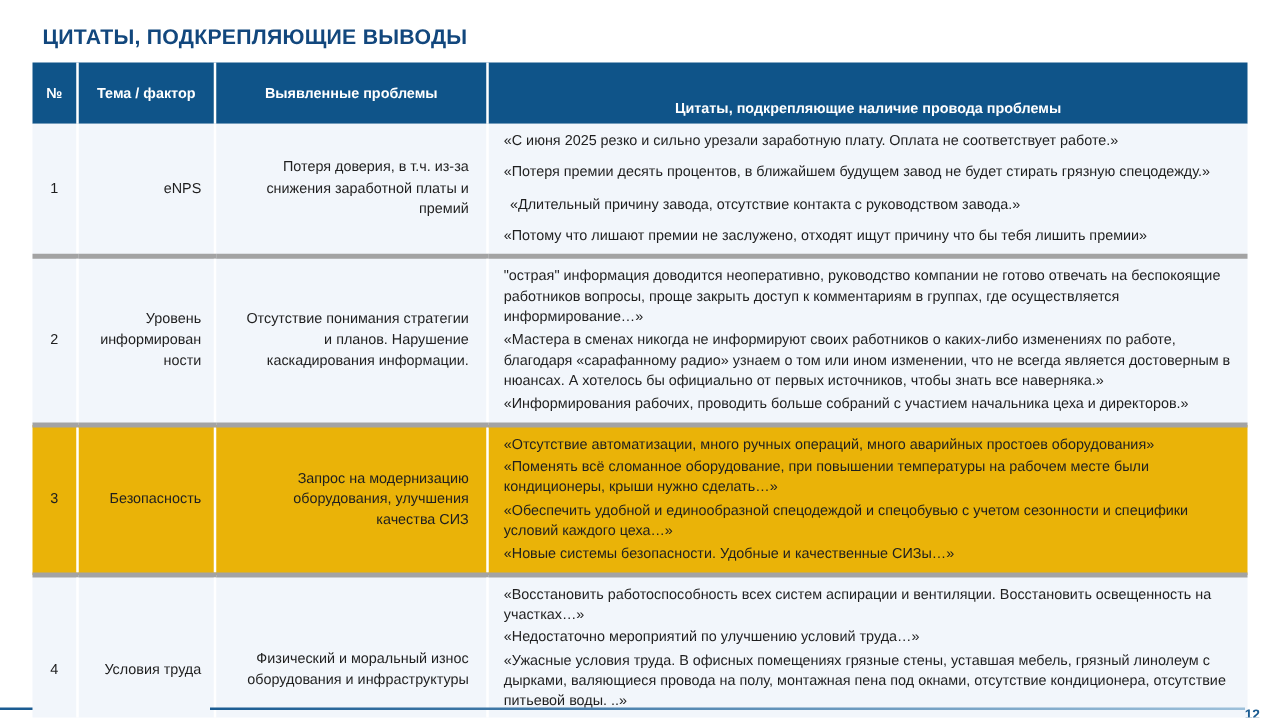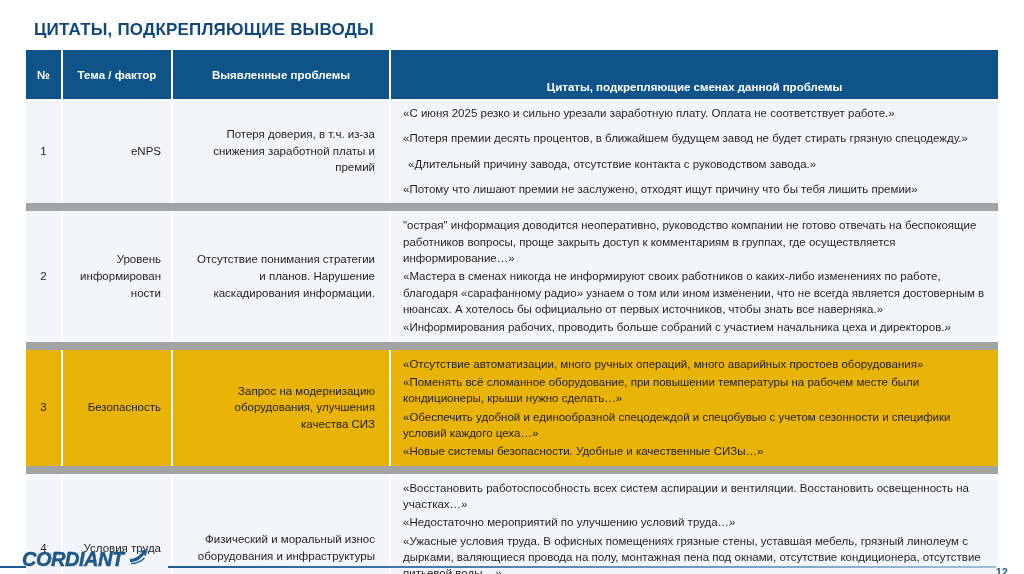--- a/index.html
+++ b/index.html
@@ -70,21 +70,21 @@
     border-right: none;
     font-size: 11.5px;
   }
   thead th:last-child { border-right: none; }
 
   tbody td {
     font-size: 11.5px;
     color: #1f1f1f;
     vertical-align: middle;
     border-right: 2px solid #ffffff;
-    border-bottom: 8px solid #a3a3a3;
+    border-bottom: 4px solid #a3a3a3;
     padding: 6px 10px;
     line-height: 1.45;
   }
   tbody td:last-child { border-right: none; }
 
   tbody tr.band-a td { background: #f2f6fb; }
   tbody tr.band-b td { background: #eab308; }
 
   td.cell-num {
     text-align: center;
@@ -180,21 +180,21 @@
         <col class="c-num">
           <col class="c-theme">
           <col class="c-prob">
           <col class="c-quote">
       </colgroup>
       <thead>
         <tr>
           <th>№</th>
           <th>Тема / фактор</th>
           <th>Выявленные проблемы</th>
-          <th class="th-quotes">Цитаты, подкрепляющие сменах данной проблемы</th>
+          <th class="th-quotes">Цитаты, подкрепляющие наличие провода проблемы</th>
         </tr>
       </thead>
       <tbody>
 
         <tr class="band-a">
           <td class="cell-num">1</td>
           <td class="cell-theme">eNPS</td>
           <td class="cell-prob">Потеря доверия, в т.ч. из-за снижения заработной платы и премий</td>
           <td class="cell-quotes spaced">
             <p class="quote-line">«С июня 2025 резко и сильно урезали заработную плату. Оплата не соответствует работе.»</p>
@@ -239,25 +239,16 @@
           </td>
         </tr>
 
       </tbody>
     </table>
   </div>
 
   <div class="footer-rule-left"></div>
   <div class="footer-rule-right"></div>
 
-  <div class="logo">
-    <span class="logo-text">CORDIANT</span>
-    <span class="logo-mark">
-      <svg width="22" height="18" viewBox="0 0 22 18" aria-hidden="true">
-        <path d="M2 12 C7 12, 11 9, 14 5 L12 4 L20 2 L17.5 9.5 L16 7.5 C12.5 12.5, 8 15, 2 15 Z" fill="#1b5c92"></path>
-        <path d="M3 16.5 C8 16.5, 13 14.5, 16.5 11" stroke="#1b5c92" stroke-width="1.6" fill="none"></path>
-      </svg>
-    </span>
-  </div>
 
   <div class="page-number">12</div>
 
 </div>
 
 </body></html>

